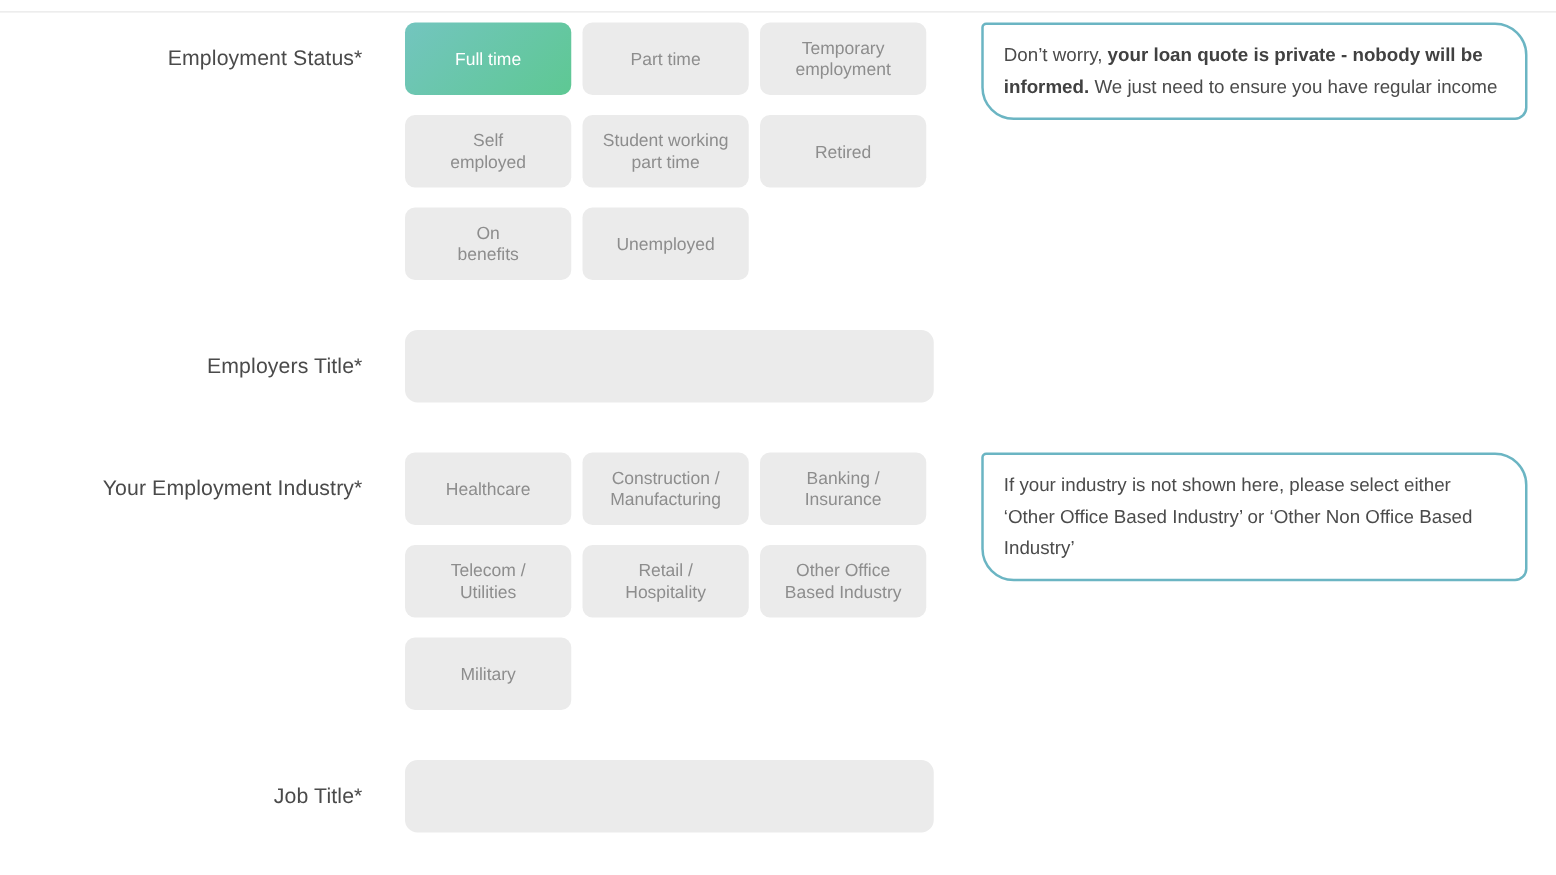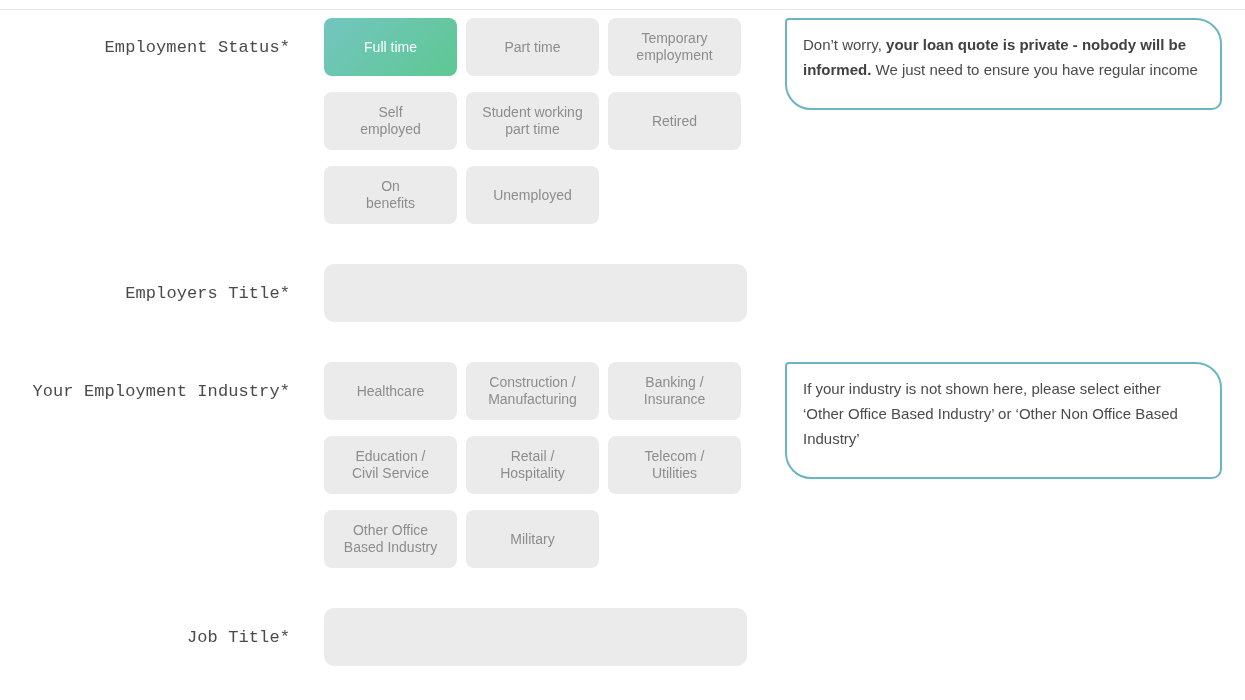--- a/index.html
+++ b/index.html
@@ -7,21 +7,21 @@
     width: 1245px; height: 700px;
     background: #ffffff;
     font-family: "Liberation Sans", "DejaVu Sans", sans-serif;
     overflow: hidden;
   }
   .top-divider { border-top: 1px solid #e8e8e8; margin-top: 9px; }
   .form { padding-top: 8px; }
   .form-row { display: flex; align-items: flex-start; margin-bottom: 40px; }
   .label-col {
     width: 290px; height: 58px;
-    display: flex; align-items: center; justify-content: flex-end; font-family: Liberation Mono, monospace;
+    display: flex; align-items: center; justify-content: flex-end;
   }
   .field-label {
     font-size: 17px; color: #4a4a4a; text-align: right;
     letter-spacing: 0.1px;
   }
   .content-col { width: 425px; margin-left: 34px; }
   .options-grid { display: flex; flex-wrap: wrap; gap: 16px 9px; }
   .option-btn {
     width: 133px; height: 58px;
     border: none; border-radius: 8px;
@@ -41,21 +41,21 @@
     border-radius: 10px;
     background: #ebebeb;
     font-size: 16px; color: #4a4a4a;
     padding: 0 16px;
     font-family: inherit;
   }
   .tooltip-col { margin-left: 36px; width: 437px; }
   .tooltip {
     border: 2px solid #6bb5c3;
     border-radius: 4px 26px 10px 26px;
-    padding: 12px 18px 26px 16px;
+    padding: 12px 18px 12px 16px;
     font-size: 15px; line-height: 25px;
     color: #4b4b4b;
     background: #ffffff;
   }
   .tooltip strong { font-weight: bold; color: #414141; }
 </style>
 </head>
 <body>
 
 <div class="top-divider"></div>
@@ -102,26 +102,24 @@
     <div class="label-col">
       <div class="field-label">Your Employment Industry*</div>
     </div>
     <div class="content-col">
       <div class="options-grid">
         <button class="option-btn">Healthcare</button>
         <button class="option-btn">Construction /
 Manufacturing</button>
         <button class="option-btn">Banking /
 Insurance</button>
-        <button class="option-btn">Education /
-Civil Service</button>
+        <button class="option-btn">Telecom /
+Utilities</button>
         <button class="option-btn">Retail /
 Hospitality</button>
-        <button class="option-btn">Telecom /
-Utilities</button>
         <button class="option-btn">Other Office
 Based Industry</button>
         <button class="option-btn">Military</button>
       </div>
     </div>
     <div class="tooltip-col">
       <div class="tooltip">
         <span>If your industry is not shown here, please select either ‘Other Office Based Industry’ or ‘Other Non Office Based Industry’</span>
       </div>
     </div>

